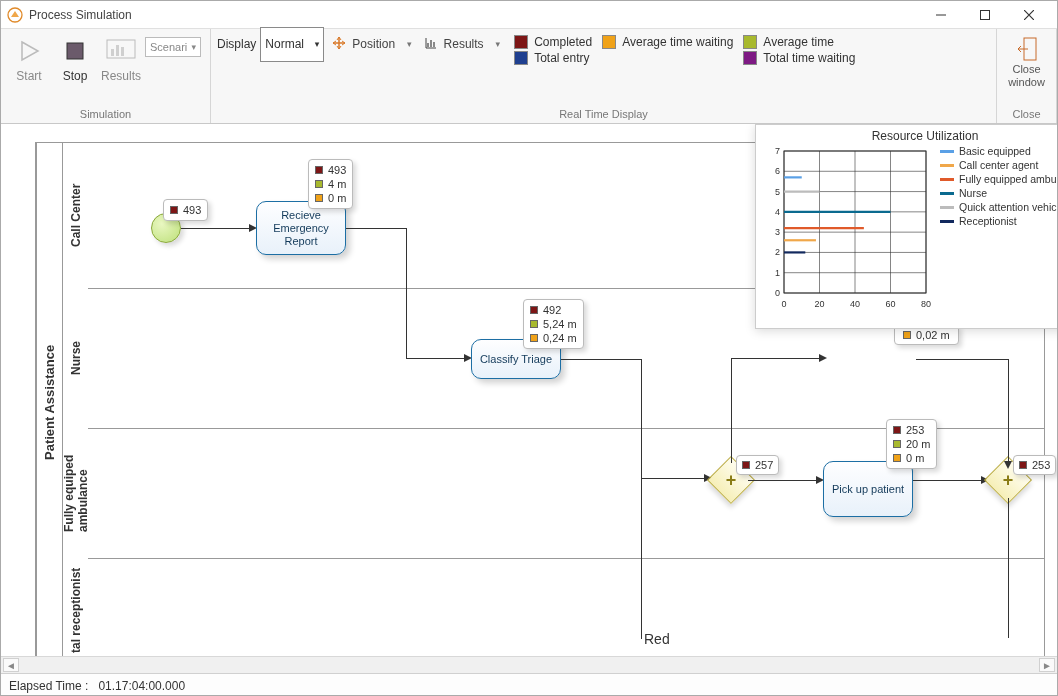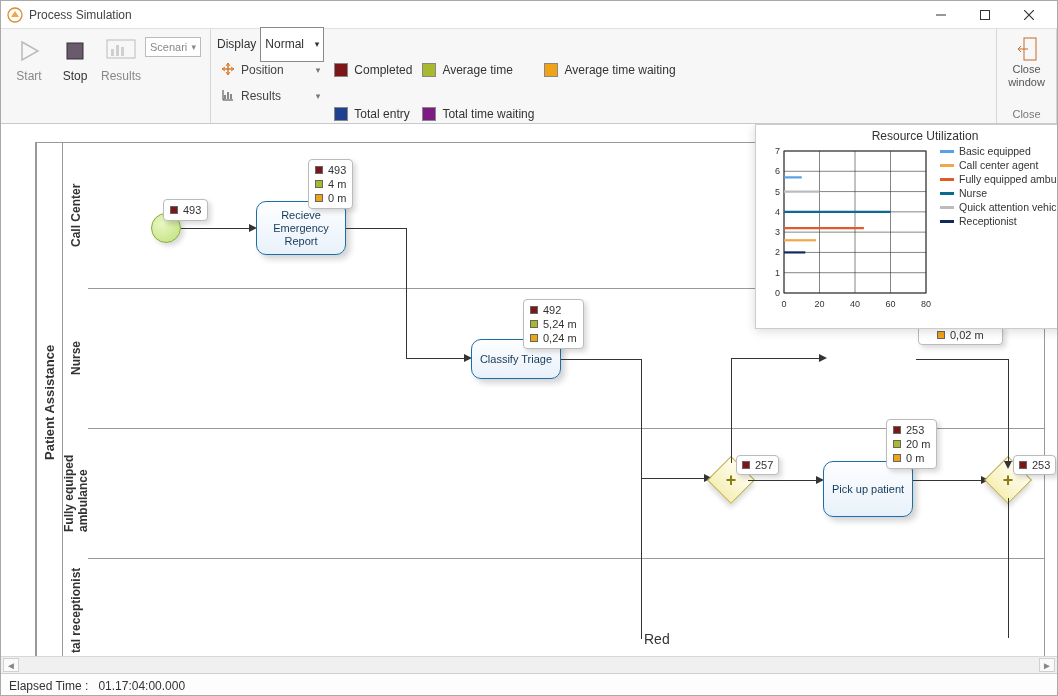--- a/index.html
+++ b/index.html
@@ -92,21 +92,21 @@
   .mini-row { display:flex; align-items:center; height:22px; gap:4px; }
   .mini-label { color:#333; font-size:12px; }
   .mini-dd {
     display:flex; align-items:center; gap:6px;
     padding: 0 4px; height:22px;
     color:#444;
   }
   .mini-dd .chev { color:#777; font-size:9px; }
 
   .legend-block { display:flex; flex-direction:column; gap:2px; padding-top:2px; }
-  .legend-line { display:flex; align-items:center; gap:6px;margin-top:28px; }
+  .legend-line { display:flex; align-items:center; gap:6px; }
   .swatch { width:14px; height:14px; border:1px solid #888; }
   .sw-completed { background:#7d1616; }
   .sw-avg { background:#a8b92e; }
   .sw-avgwait { background:#f0a218; }
   .sw-total { background:#1f3f8f; }
   .sw-totalwait { background:#7e1a84; }
 
   .close-group { width: 60px; align-items:center; }
   .close-ico {
     width:24px; height:28px; display:flex; align-items:center; justify-content:center;
@@ -309,26 +309,27 @@
         </span>
         <span>Results</span>
       </div>
       <div style="display:flex; align-items:flex-start; padding-top:4px;">
         <div class="scenario-select">
           <span>Scenari</span>
           <span style="font-size:9px;color:#888">▾</span>
         </div>
       </div>
     </div>
+    <div class="ribbon-group-label">Simulation</div>
   </div>
 
   <div class="ribbon-group" style="flex:1">
     <div style="display:flex; gap:10px;">
 
-      <div style="display:flex; flex-direction:column; gap:4px;">
+      <div style="display:flex; flex-direction:row; gap:4px;">
         <div class="mini-row">
           <span class="mini-label">Display</span>
           <div class="display-select">
             <span>Normal</span>
             <span style="font-size:9px">▾</span>
           </div>
         </div>
         <div class="mini-dd">
           <span>
             <svg width="14" height="14" viewBox="0 0 14 14">
@@ -361,33 +362,33 @@
           <span>Completed</span>
         </div>
         <div class="legend-line">
           <span class="swatch sw-total"></span>
           <span>Total entry</span>
         </div>
       </div>
 
       <div class="legend-block">
         <div class="legend-line">
+          <span class="swatch sw-avgwait"></span>
+          <span>Average time waiting</span>
+        </div>
+      </div>
+
+      <div class="legend-block">
+        <div class="legend-line">
           <span class="swatch sw-avg"></span>
           <span>Average time</span>
         </div>
         <div class="legend-line">
           <span class="swatch sw-totalwait"></span>
           <span>Total time waiting</span>
-        </div>
-      </div>
-
-      <div class="legend-block">
-        <div class="legend-line">
-          <span class="swatch sw-avgwait"></span>
-          <span>Average time waiting</span>
         </div>
       </div>
     </div>
     <div class="ribbon-group-label">Real Time Display</div>
   </div>
 
   <div class="ribbon-group close-group">
     <div class="big-btn enabled" style="width:56px">
       <span class="close-ico">
         <svg width="22" height="26" viewBox="0 0 22 26">
@@ -517,21 +518,21 @@
         <div class="bline">
             <span class="bsq sw-completed"></span>
             <span>253</span>
           </div>
       </div>
 
       <div class="v-line" style="left:695px; top:215px; height:105px"></div>
       <div class="h-line" style="left:695px; top:215px; width:90px"></div>
       <div class="arrow-r" style="left:783px; top:211px"></div>
 
-      <div class="badge" style="left:882px; top:182px; padding:2px 18px">
+      <div class="badge" style="left:858px; top:182px; padding:2px 8px">
         <div class="bline">
             <span class="bsq sw-avgwait"></span>
             <span>0,02 m</span>
           </div>
       </div>
 
       <div class="h-line" style="left:880px; top:216px; width:92px"></div>
       <div class="v-line" style="left:972px; top:216px; height:104px"></div>
       <div class="arrow-d" style="left:968px; top:318px"></div>
 

